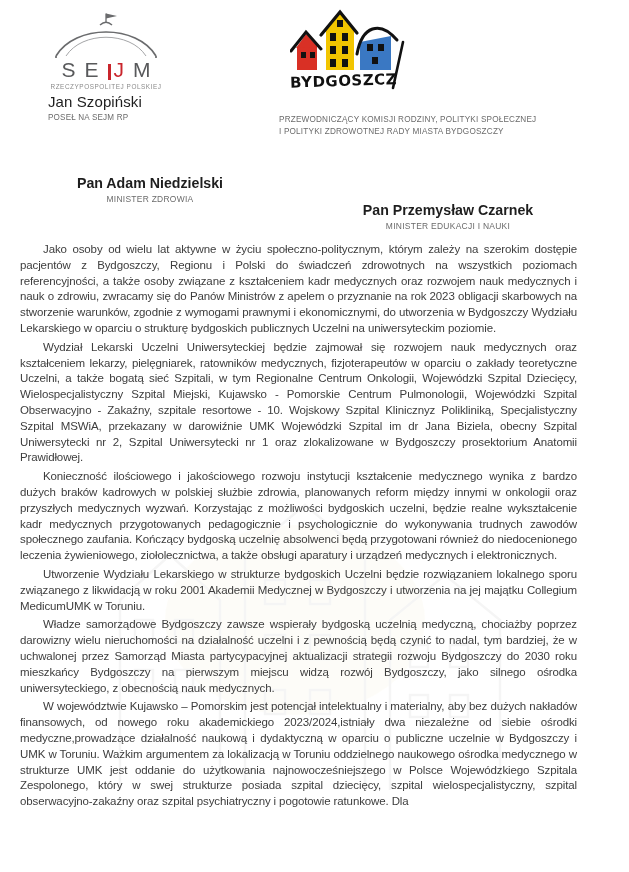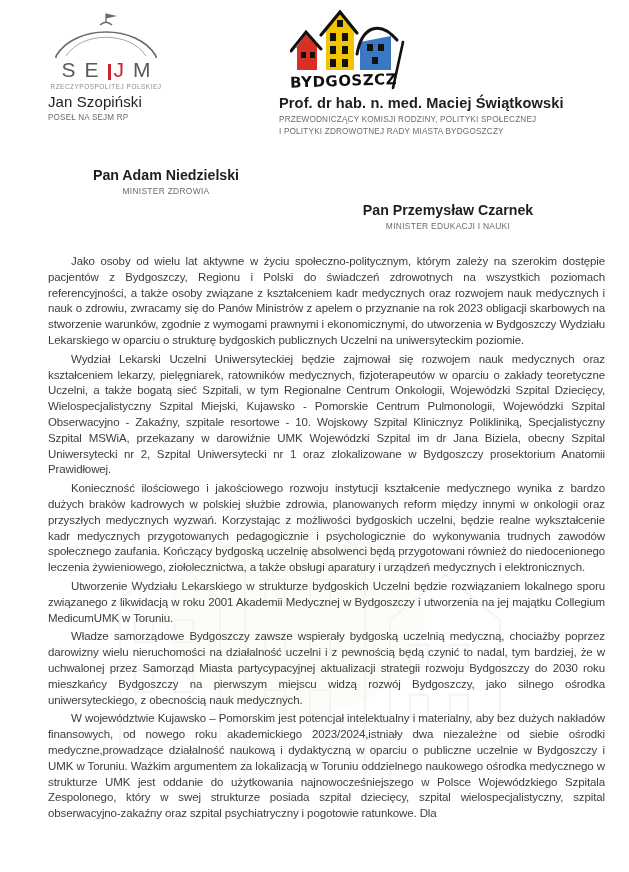--- a/index.html
+++ b/index.html
@@ -25,30 +25,30 @@
   .role-left  { position:absolute; left:48px;  top:112px; font-size:8.8px;  color:#6b6b6b; letter-spacing:0.2px;
                 transform:scaleX(0.92); transform-origin:left center; white-space:nowrap; z-index:2; }
 
   .byd-logo   { position:absolute; left:290px; top:8px; z-index:2; }
   .name-right { position:absolute; left:279px; top:95px;  font-size:14.6px; font-weight:bold; color:#1e1e1e; letter-spacing:0.1px; z-index:2; }
   .role-right { position:absolute; left:279px; top:114px; font-size:8.8px;  color:#6b6b6b; line-height:11.5px; letter-spacing:0.2px;
                 transform:scaleX(0.93); transform-origin:left center; white-space:nowrap; z-index:2; }
 
   
   .addressee { position:absolute; top:167px; text-align:center; z-index:2; }
-  .addressee.a0 { left:60px;  width:212px; }
+  .addressee.a0 { left:44px;  width:212px;margin-top:8px; }
   .addressee.a1 { left:328px; width:240px;margin-top:35px; }
   .addressee .a-name  { font-size:14.2px; font-weight:bold; color:#1e1e1e; }
   .addressee .a-title { margin-top:3px; font-size:9.2px; color:#6b6b6b; letter-spacing:0.3px;
                         transform:scaleX(0.92); transform-origin:center; }
 
   
-  .letter-body { position:absolute; left:48px; top:242px; width:557px; z-index:1;
+  .letter-body { position:absolute; left:20px; top:242px; width:557px; z-index:1;
                  font-size:11.5px; line-height:15.8px; color:#3d3d3d;
-                 text-align:justify; letter-spacing:-0.12px; hyphens:auto;margin-top:12px; }
+                 text-align:justify; letter-spacing:-0.12px; hyphens:auto; }
   .letter-body p { margin:0 0 3px 0; text-indent:23px; }
 </style>
 </head>
 <body>
 
 <div class="page">
 
   <svg class="watermark" width="430" height="330" viewBox="0 0 430 330" aria-hidden="true">
     <ellipse cx="200" cy="160" rx="130" ry="95" fill="#d8c24a" opacity="0.6"></ellipse>
     <g fill="none" stroke="#555" stroke-width="2.5">
@@ -121,21 +121,20 @@
       <path d="M67,46 C72,18 90,12 107,32" fill="none" stroke="#111" stroke-width="3" stroke-linecap="round"></path>
       <rect x="77" y="36" width="6" height="7" fill="#111"></rect>
       <rect x="88" y="36" width="6" height="7" fill="#111"></rect>
       <rect x="82" y="49" width="6" height="7" fill="#111"></rect>
 
       <text x="0" y="78" font-family="DejaVu Sans, sans-serif" font-size="15" font-weight="bold" letter-spacing="0.5" fill="#111" transform="rotate(-2 50 74)">BYDGOSZCZ</text>
       <line x1="103" y1="80" x2="113" y2="34" stroke="#111" stroke-width="2.6" stroke-linecap="round"></line>
     </svg>
   </div>
 
-  <div class="name-right">Prof. dr hab. n. med. Maciej Świątkowski</div>
   <div class="role-right">
     <div>PRZEWODNICZĄCY KOMISJI RODZINY, POLITYKI SPOŁECZNEJ</div>
     <div>I POLITYKI ZDROWOTNEJ RADY MIASTA BYDGOSZCZY</div>
   </div>
 
   <div class="addressee a0">
     <div class="a-name">Pan Adam Niedzielski</div>
     <div class="a-title">MINISTER ZDROWIA</div>
   </div>
   <div class="addressee a1">

